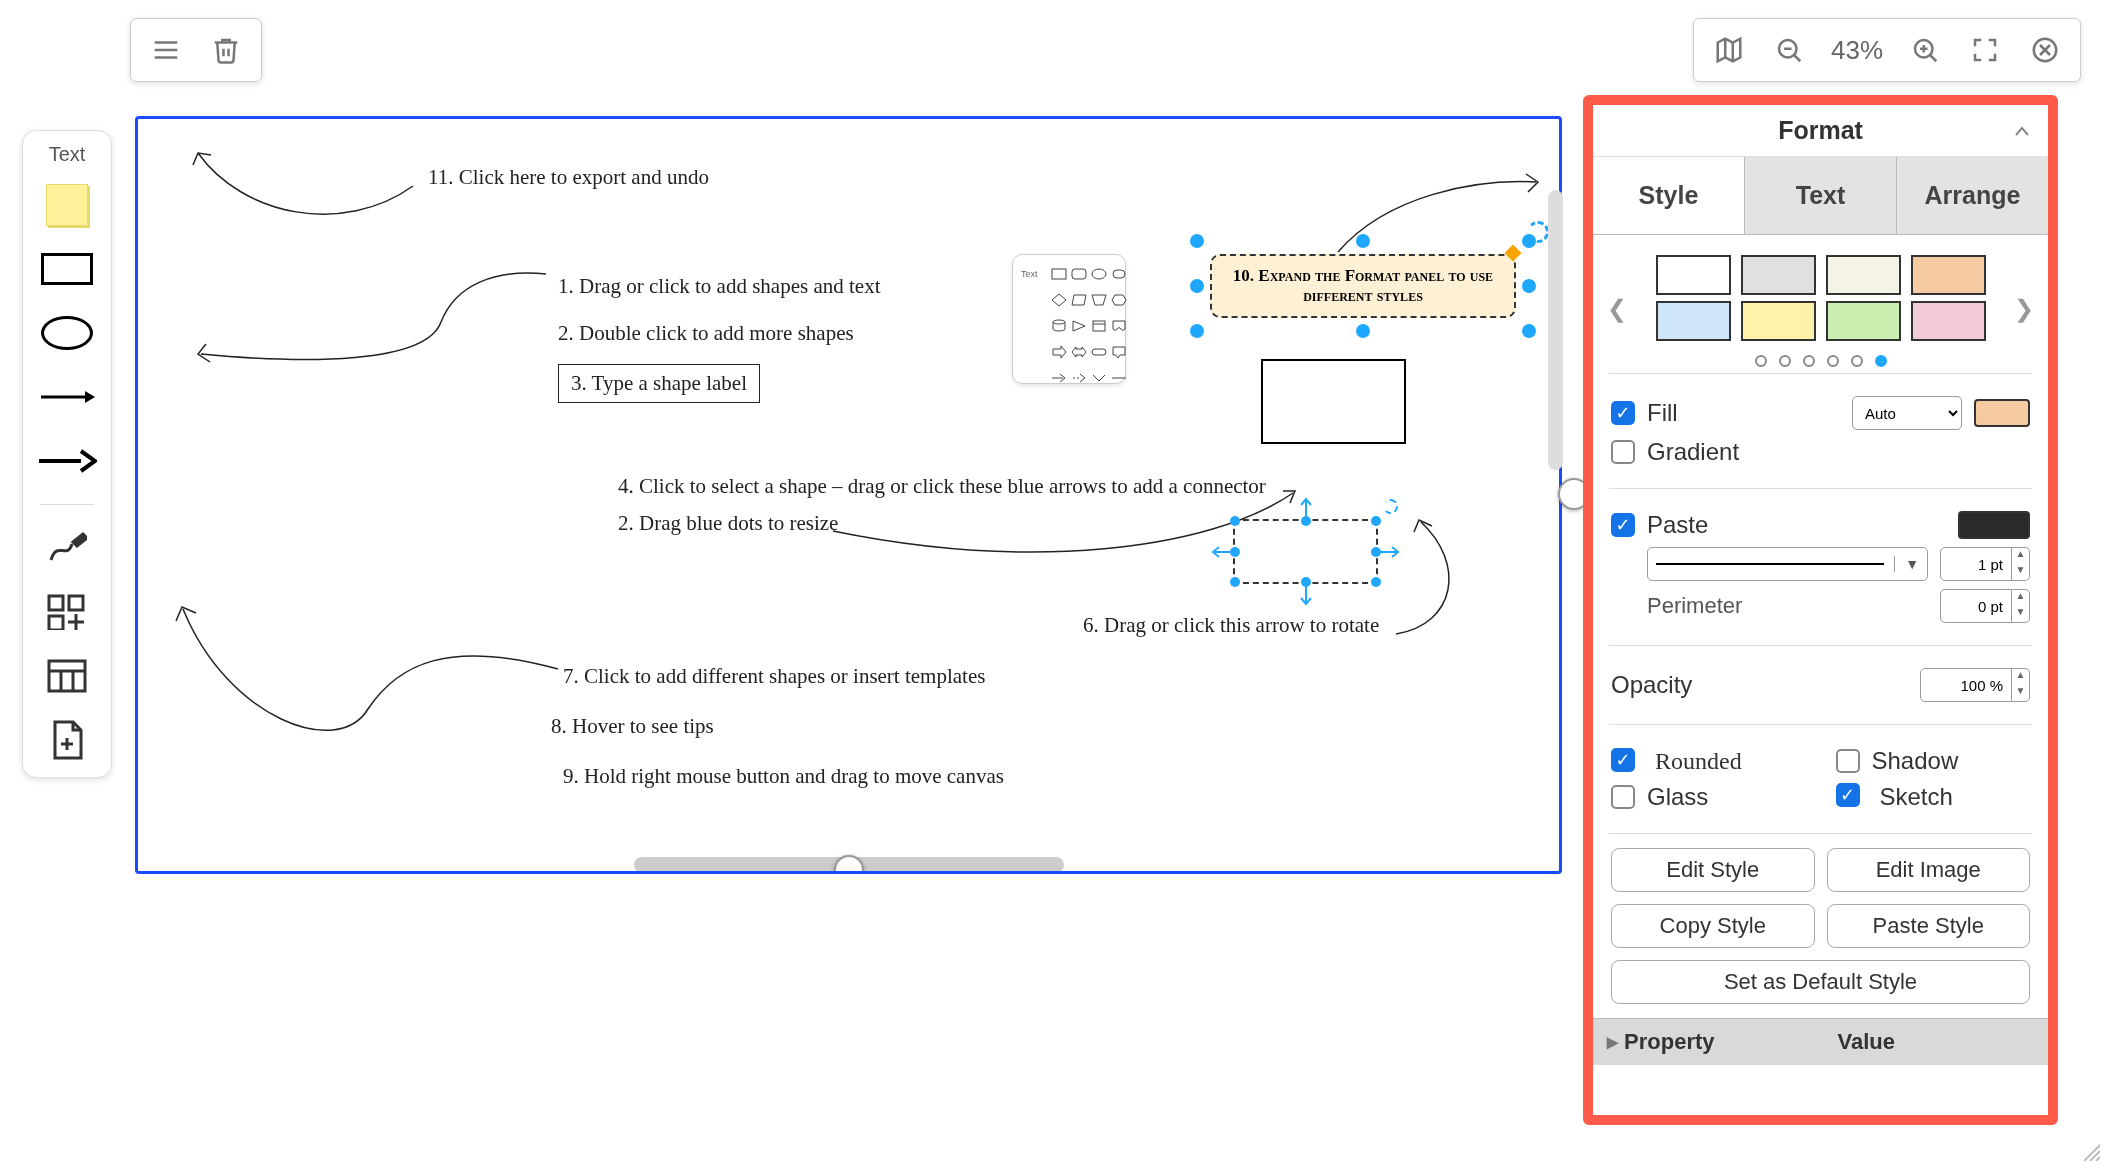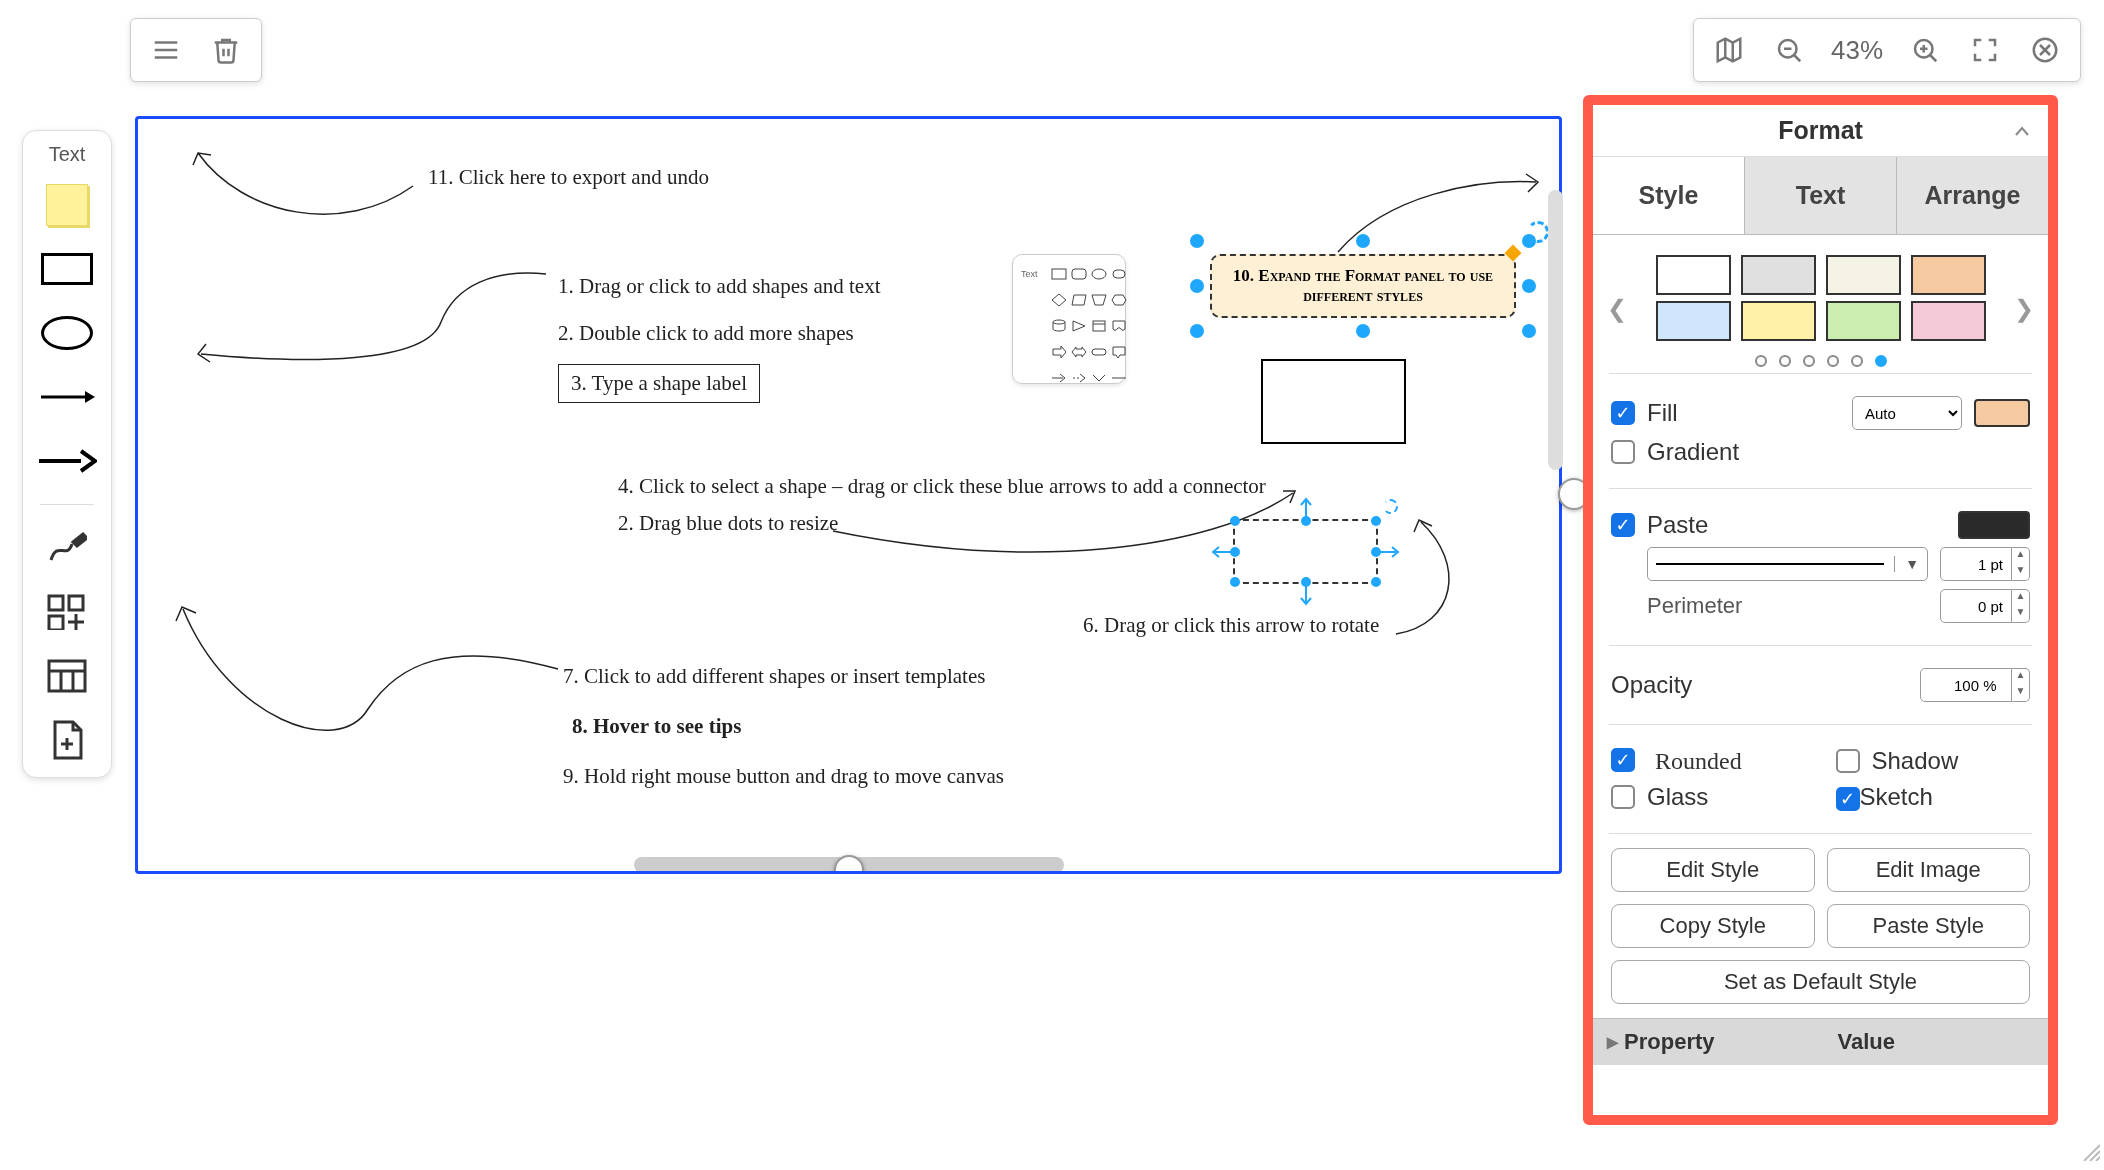--- a/index.html
+++ b/index.html
@@ -454,21 +454,21 @@
   <svg style="position:absolute;top:395px;left:1248px;" width="90" height="130">
     <path d="M10 120 C 70 110, 80 50, 35 8" fill="none" stroke="#222" stroke-width="1.5"></path>
     <polyline points="28,18 33,6 46,12" fill="none" stroke="#222" stroke-width="1.5"></polyline>
   </svg>
 
   <svg style="position:absolute;top:450px;left:30px;" width="400" height="200">
     <path d="M390 100 C 280 70, 230 95, 200 140 C 170 190, 60 150, 15 40" fill="none" stroke="#222" stroke-width="1.5"></path>
     <polyline points="8,52 14,38 28,44" fill="none" stroke="#222" stroke-width="1.5"></polyline>
   </svg>
   <div class="tip" style="top:545px;left:425px;">7. Click to add different shapes or insert templates</div>
-  <div class="tip" style="top:595px;left:434px;font-weight:bold;">8. Hover to see tips</div>
+  <div class="tip" style="top:595px;left:413px;">8. Hover to see tips</div>
   <div class="tip" style="top:645px;left:425px;">9. Hold right mouse button and drag to move canvas</div>
 
   <svg style="position:absolute;top:45px;left:1190px;" width="220" height="100">
     <path d="M10 88 C 60 30, 150 15, 208 18" fill="none" stroke="#222" stroke-width="1.5"></path>
     <polyline points="198,10 210,18 200,28" fill="none" stroke="#222" stroke-width="1.5"></polyline>
   </svg>
 
   <div class="shape-picker">
     <div class="txt">Text</div>
     <div class="mini">
@@ -722,21 +722,21 @@
             </div>
         </div>
       </div>
     </div>
 
     <div class="sect">
       <div class="row">
         <span class="lbl">Opacity</span>
         <span style="flex:1"></span>
         <div class="numwrap">
-          <input class="inp" style="width: 92px; border-radius: 5px 0px 0px 5px; padding-left: 33px;" value="100 %">
+          <input class="inp" style="width: 92px; text-align: right; border-radius: 5px 0px 0px 5px; padding-left: 33px;" value="100 %">
           <div class="stepper">
               <div>▲</div>
               <div>▼</div>
             </div>
         </div>
       </div>
     </div>
 
     <div class="sect">
       <div class="row" style="gap:30px;">
@@ -747,21 +747,21 @@
         <span style="display:flex;align-items:center;gap:12px;flex:1;">
           <span class="chk"></span>
           <span class="lbl">Shadow</span>
         </span>
       </div>
       <div class="row" style="gap:30px;">
         <span style="display:flex;align-items:center;gap:12px;flex:1;">
           <span class="chk"></span>
           <span class="lbl">Glass</span>
         </span>
-        <span style="display:flex;align-items:flex-end;gap:0;flex:1;">
+        <span style="display:flex;align-items:flex-start;gap:20px;flex:1;">
           <span class="chk on"></span>
           <span class="lbl">Sketch</span>
         </span>
       </div>
     </div>
 
     <div class="sect">
       <div class="btns-2">
         <div class="btn">Edit Style</div>
         <div class="btn">Edit Image</div>

